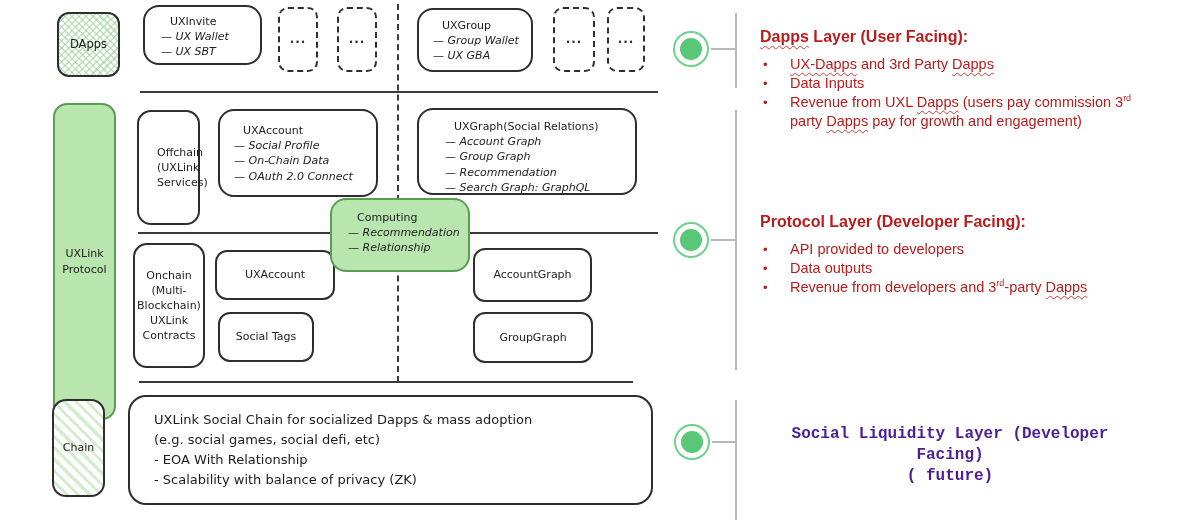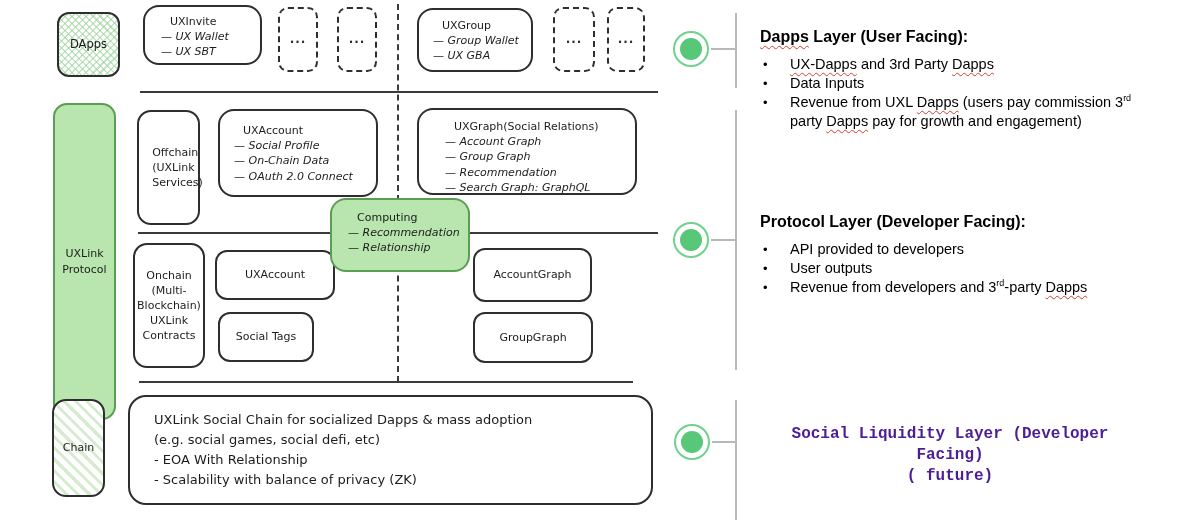--- a/index.html
+++ b/index.html
@@ -46,21 +46,21 @@
   
   .marker {
     position:absolute; width:36px; height:36px; border-radius:50%;
     border:2px solid #6fd18c; background:#ffffff; box-sizing:border-box;
     display:flex; align-items:center; justify-content:center;
   }
   .marker .dot { width:22px; height:22px; border-radius:50%; background:#58c878; }
   
   .anno {
     position:absolute; width:412px;
-    font-family:"Liberation Sans", sans-serif; color:#000000;
+    font-family:"Liberation Sans", sans-serif; color:#b91c1c;
   }
   .anno h3 { font-size:16px; margin:0 0 9px 0; font-weight:bold; }
   .bullet { display:flex; font-size:14.5px; line-height:19px; }
   .bullet .bdot { flex:0 0 27px; padding-left:3px; font-size:13px; }
   .bullet .btext { flex:1; }
   .anno.muted {
     color:#4c1d95; font-weight:bold; font-size:16px; text-align:center;
     width:384px; line-height:21px;font-family:Liberation Mono, monospace;
   }
   sup { font-size:0.62em; vertical-align:super; line-height:0; }
@@ -112,21 +112,21 @@
     <span>...</span>
   </div>
   <div class="dashed box" style="left:607px; top:7px; width:38px; height:65px;">
     <span>...</span>
   </div>
 
   <div class="box green center-label" style="left:53px; top:103px; width:63px; height:317px; border-radius:14px;">
     <span>UXLink Protocol</span>
   </div>
 
-  <div class="box center-label" style="left:137px; top:110px; width:63px; height:115px; border-radius:14px; text-align:left; padding-left:18px; justify-content:center;">
+  <div class="box center-label" style="left:137px; top:110px; width:63px; height:115px; border-radius:14px; text-align:left; padding-left:18px; justify-content:flex-start;">
     <span>Offchain (UXLink Services)</span>
   </div>
 
   <div class="box" style="left:218px; top:109px; width:160px; height:88px; border-radius:16px; padding:12px 0 0 14px;">
     <div class="title">UXAccount</div>
     <ul>
       <li>Social Profile</li>
       <li>On-Chain Data</li>
       <li>OAuth 2.0 Connect</li>
     </ul>
@@ -216,21 +216,21 @@
   </div>
 
   <div class="anno" style="left:760px; top:213px;">
     <h3>Protocol Layer (Developer Facing):</h3>
     <div class="bullet">
       <span class="bdot">•</span>
       <span class="btext">API provided to developers</span>
     </div>
     <div class="bullet">
       <span class="bdot">•</span>
-      <span class="btext">User outputs</span>
+      <span class="btext">Data outputs</span>
     </div>
     <div class="bullet">
       <span class="bdot">•</span>
       <span class="btext">Revenue from developers and 3<sup>rd</sup>-party <span class="squiggle">Dapps</span></span>
     </div>
   </div>
 
   <div class="anno muted" style="left:758px; top:424px;">
     <div>Social Liquidity Layer (Developer Facing)</div>
     <div>( future)</div>

